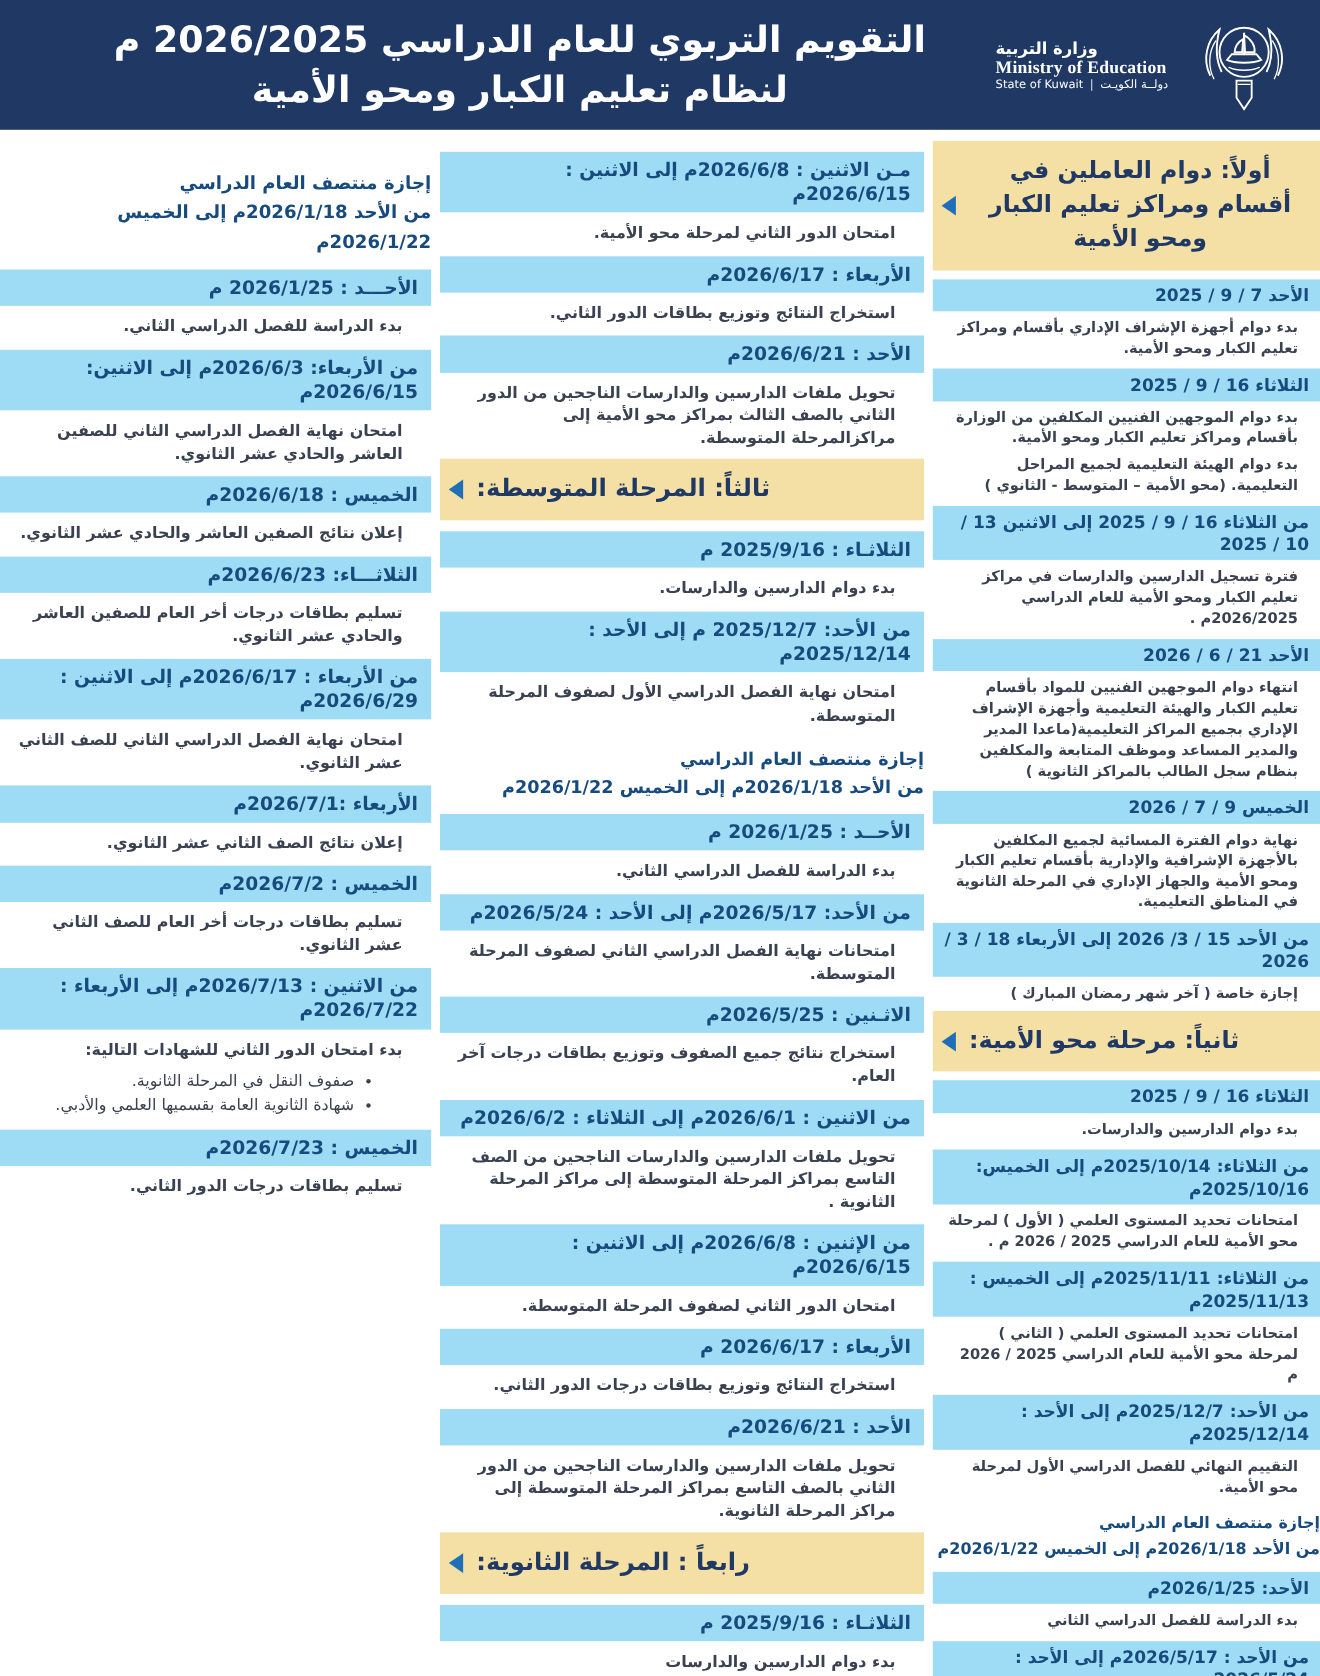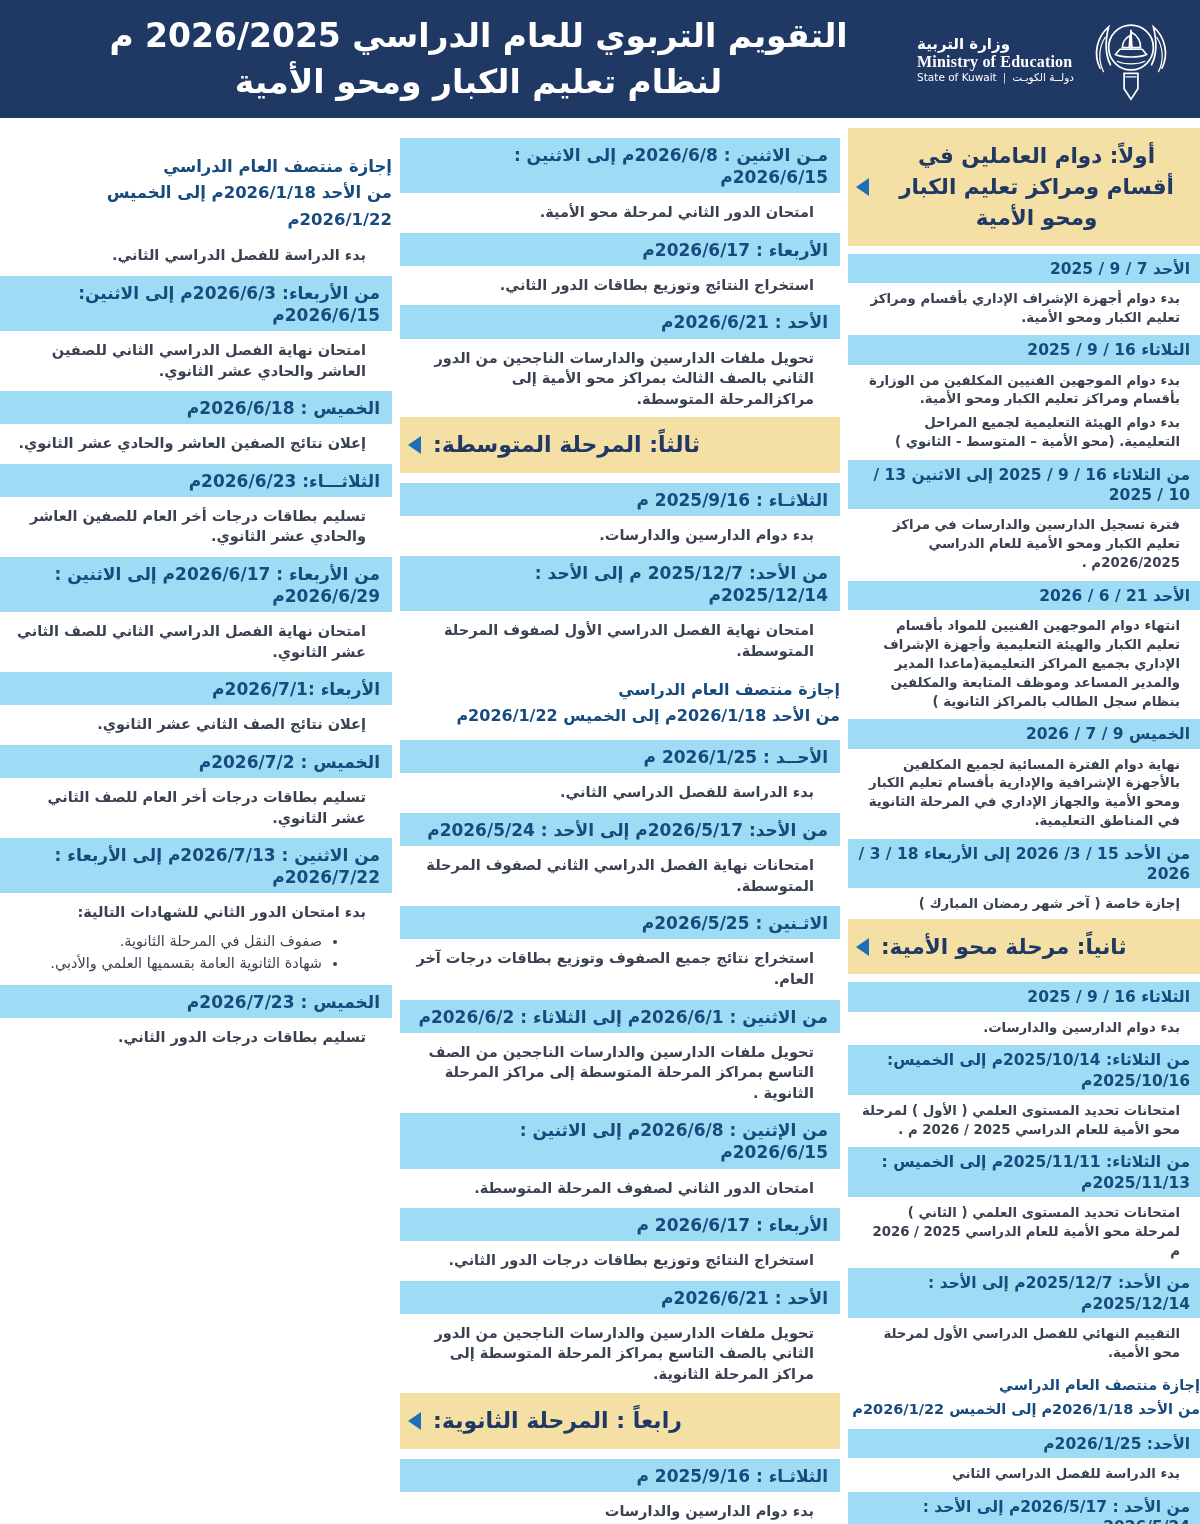--- a/index.html
+++ b/index.html
@@ -7,21 +7,21 @@
     width:1200px;height:1524px;overflow:hidden;background:#ffffff;
     font-family:"DejaVu Sans", sans-serif;direction:rtl;
     -webkit-font-smoothing:antialiased;
   }
   
   .page-header{
     background:var(--header-bg,#203864);
     height:118px;display:flex;align-items:center;padding:0 26px 0 10px;
     box-sizing:border-box;
   }
-  .logo-block{display:flex;align-items:center;gap:14px;flex:0 0 auto;}
+  .logo-block{display:flex;align-items:center;gap:26px;flex:0 0 auto;}
   .emblem{flex:0 0 auto;}
   .logo-text{text-align:left;color:#fff;direction:ltr;}
   .logo-ar{font-size:15px;font-weight:700;direction:rtl;}
   .logo-en{font-family:"Liberation Serif", serif;font-size:16px;font-weight:700;letter-spacing:.2px;}
   .logo-state{font-size:10.5px;display:flex;justify-content:space-between;gap:6px;align-items:center;direction:ltr;}
   .logo-sep{opacity:.85;}
   .header-title{
     flex:1 1 auto;text-align:center;color:#ffffff;font-weight:700;
     font-size:33px;line-height:1.38;padding-left:30px;
   }
@@ -190,20 +190,21 @@
         <span class="tri"></span>
       </div>
       <div class="date-bar">الثلاثـاء : 2025/9/16 م</div>
       <div class="body-text">بدء دوام الدارسين والدارسات</div>
     </div>
   <div class="col col-left">
       <div class="note">
         <div>إجازة منتصف العام الدراسي</div>
         <div>من  الأحد 2026/1/18م  إلى الخميس  2026/1/22م</div>
       </div>
+      <div class="date-bar">الأحـــد :  2026/1/25 م</div>
       <div class="body-text">بدء الدراسة للفصل الدراسي الثاني.</div>
       <div class="date-bar">من الأربعاء: 2026/6/3م إلى الاثنين: 2026/6/15م</div>
       <div class="body-text">امتحان نهاية الفصل الدراسي الثاني للصفين العاشر والحادي عشر الثانوي.</div>
       <div class="date-bar">الخميس : 2026/6/18م</div>
       <div class="body-text">إعلان نتائج الصفين العاشر والحادي عشر الثانوي.</div>
       <div class="date-bar">الثلاثـــاء: 2026/6/23م</div>
       <div class="body-text">تسليم بطاقات درجات أخر العام للصفين العاشر والحادي عشر الثانوي.</div>
       <div class="date-bar">من الأربعاء : 2026/6/17م إلى الاثنين : 2026/6/29م</div>
       <div class="body-text">امتحان نهاية الفصل الدراسي الثاني للصف الثاني عشر الثانوي.</div>
       <div class="date-bar">الأربعاء :2026/7/1م</div>

